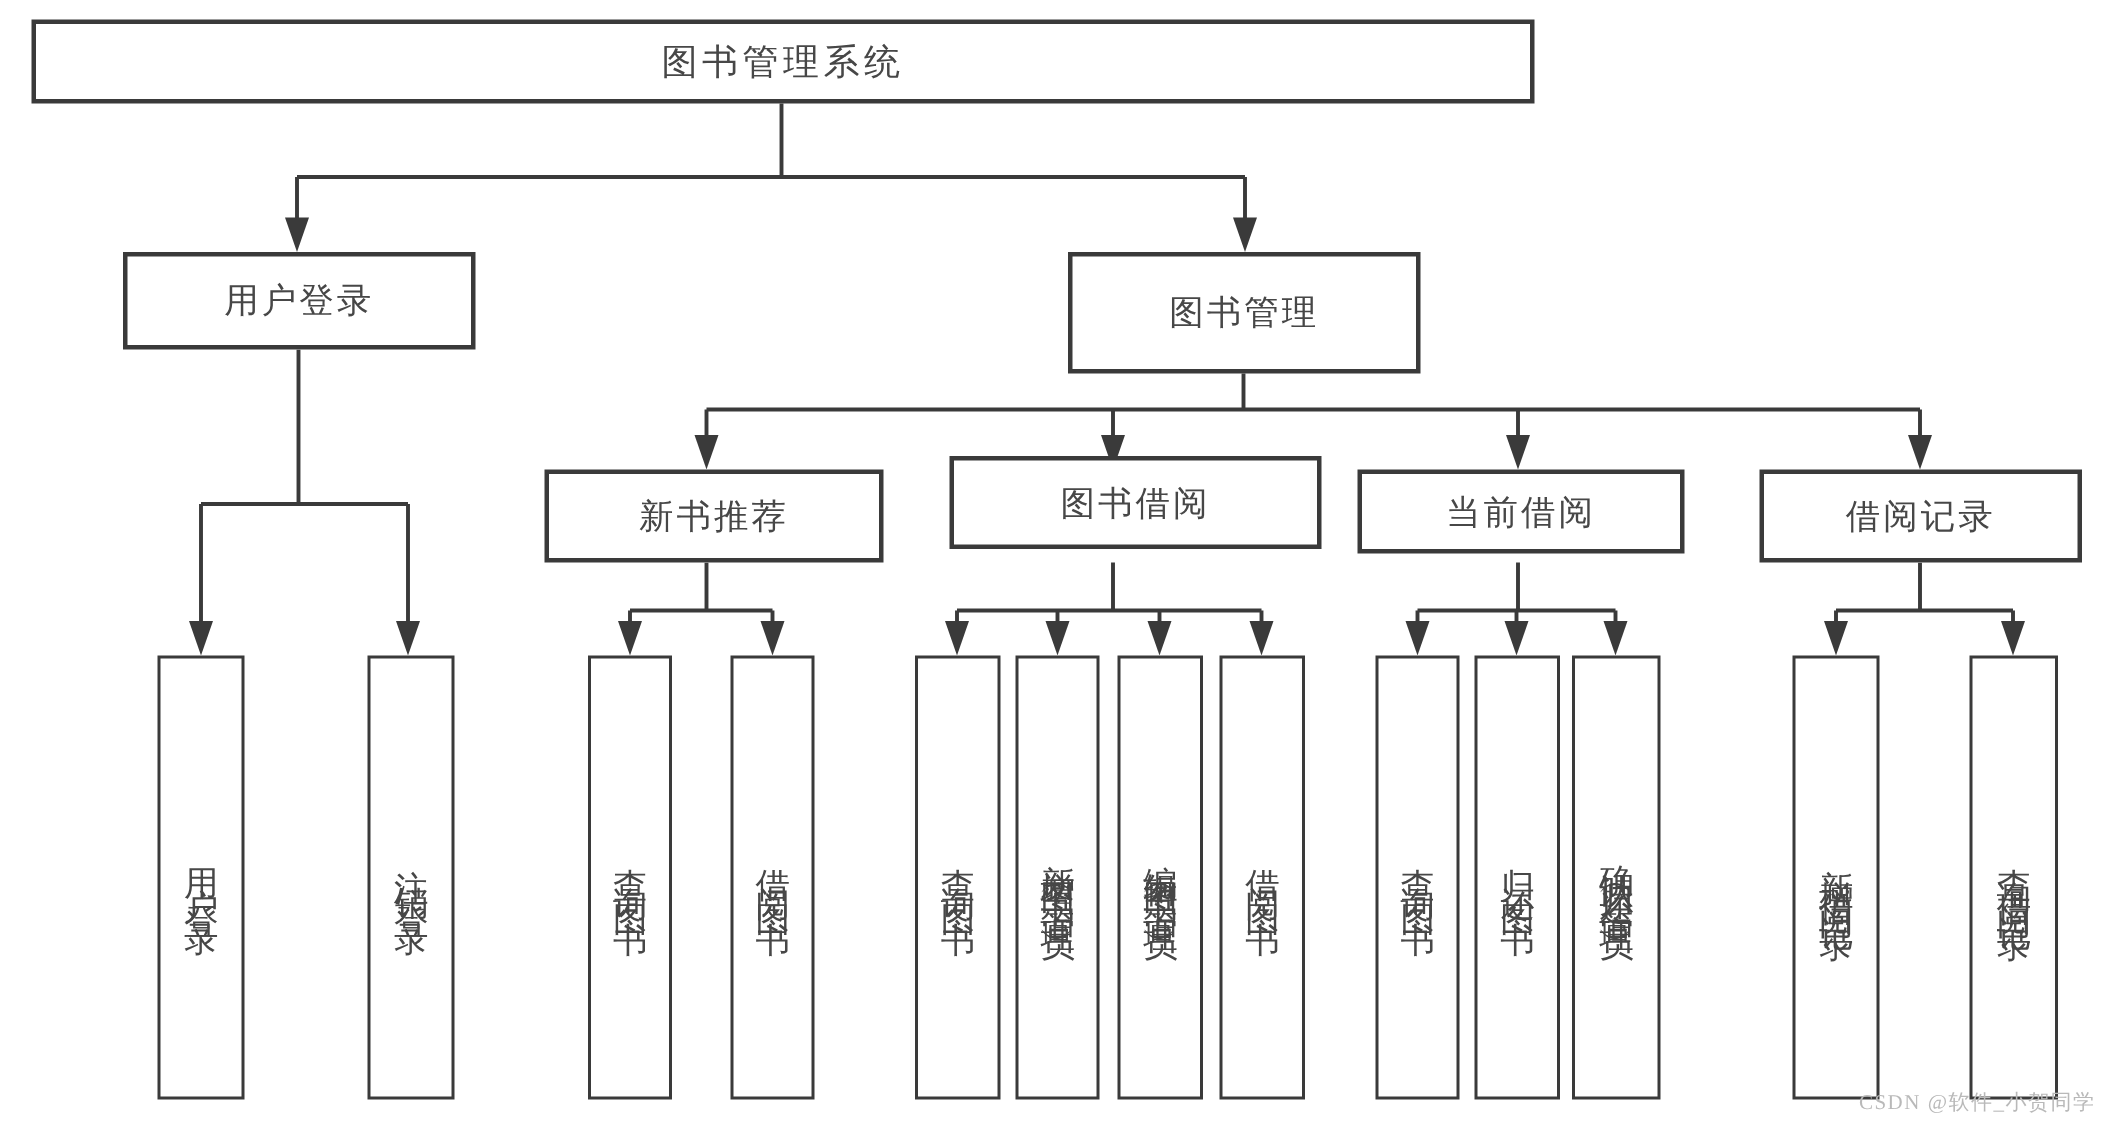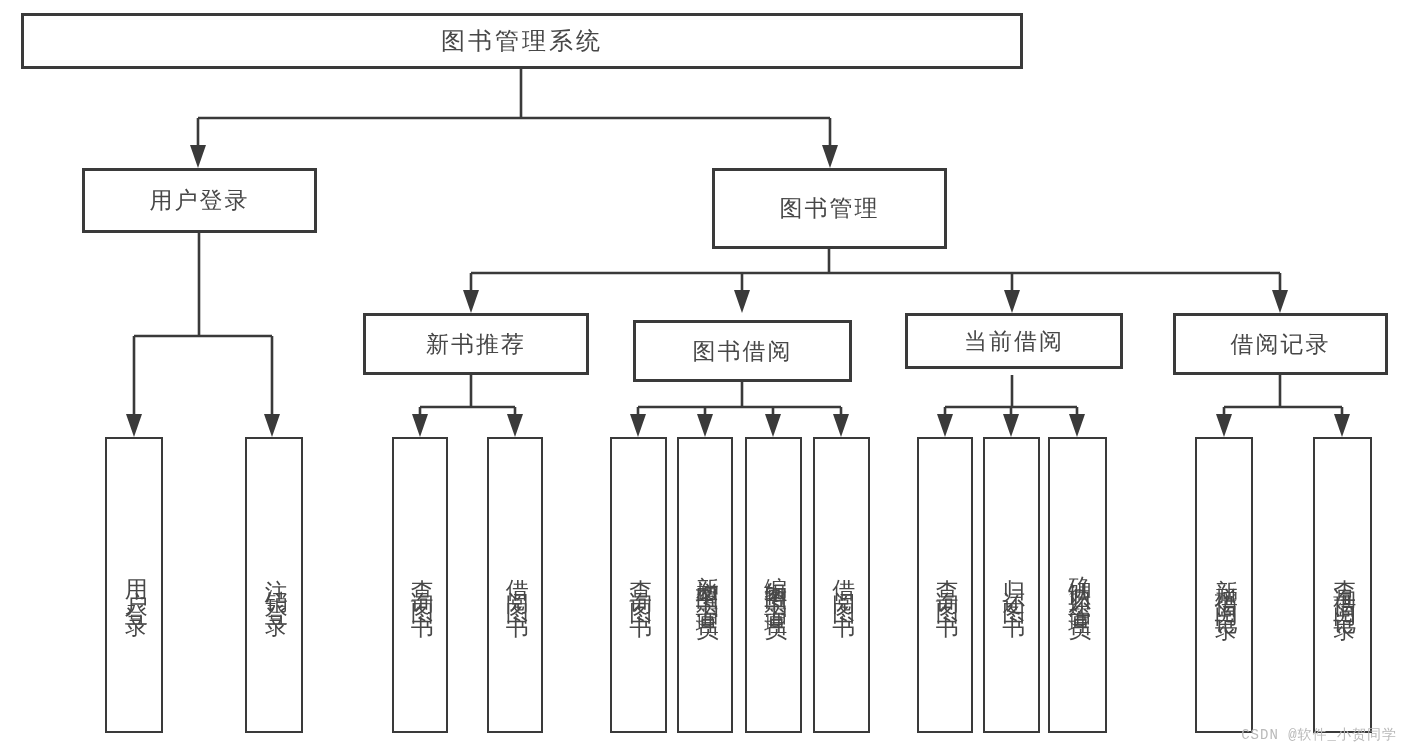--- a/index.html
+++ b/index.html
@@ -7,21 +7,21 @@
     --text:#474747;
     --node-background:#ffffff;
     --page-background:#ffffff;
     --watermark:#b9b9b9;
   }
   html,body{margin:0;padding:0;background:var(--page-background);}
   .stage{
     position:relative;
     width:1405px;height:747px;
     background:var(--page-background);
-    font-family:Liberation Mono, monospace;
+    font-family:Liberation Serif, serif;
     color:var(--text);
     overflow:hidden;
   }
   .wires{position:absolute;left:0;top:0;width:1405px;height:747px;}
   .wires path{stroke:var(--line);stroke-width:2.6;fill:none;}
   .wires polygon{fill:var(--line);stroke:none;}
   .node{
     position:absolute;
     box-sizing:border-box;
     border:3px solid var(--line);
@@ -90,21 +90,21 @@
       <polygon points="1334,414 1350,414 1342,437"></polygon>
     </g>
   </svg>
 
   <div class="node h1" style="left:21px;top:13px;width:1002px;height:56px">图书管理系统</div>
 
   <div class="node" style="left:82px;top:168px;width:235px;height:65px">用户登录</div>
   <div class="node" style="left:712px;top:168px;width:235px;height:81px">图书管理</div>
 
   <div class="node" style="left:363px;top:313px;width:226px;height:62px">新书推荐</div>
-  <div class="node" style="left:633px;top:320px;width:219px;height:62px">图书借阅</div>
+  <div class="node" style="left:633px;top:304px;width:248px;height:62px">图书借阅</div>
   <div class="node" style="left:905px;top:313px;width:218px;height:56px">当前借阅</div>
   <div class="node" style="left:1173px;top:313px;width:215px;height:62px">借阅记录</div>
 
   <div class="node leaf" style="left:105px;top:437px;width:58px;height:296px">
     <span class="vtext v4">用户登录</span>
   </div>
   <div class="node leaf" style="left:245px;top:437px;width:58px;height:296px">
     <span class="vtext v4">注销登录</span>
   </div>
 

